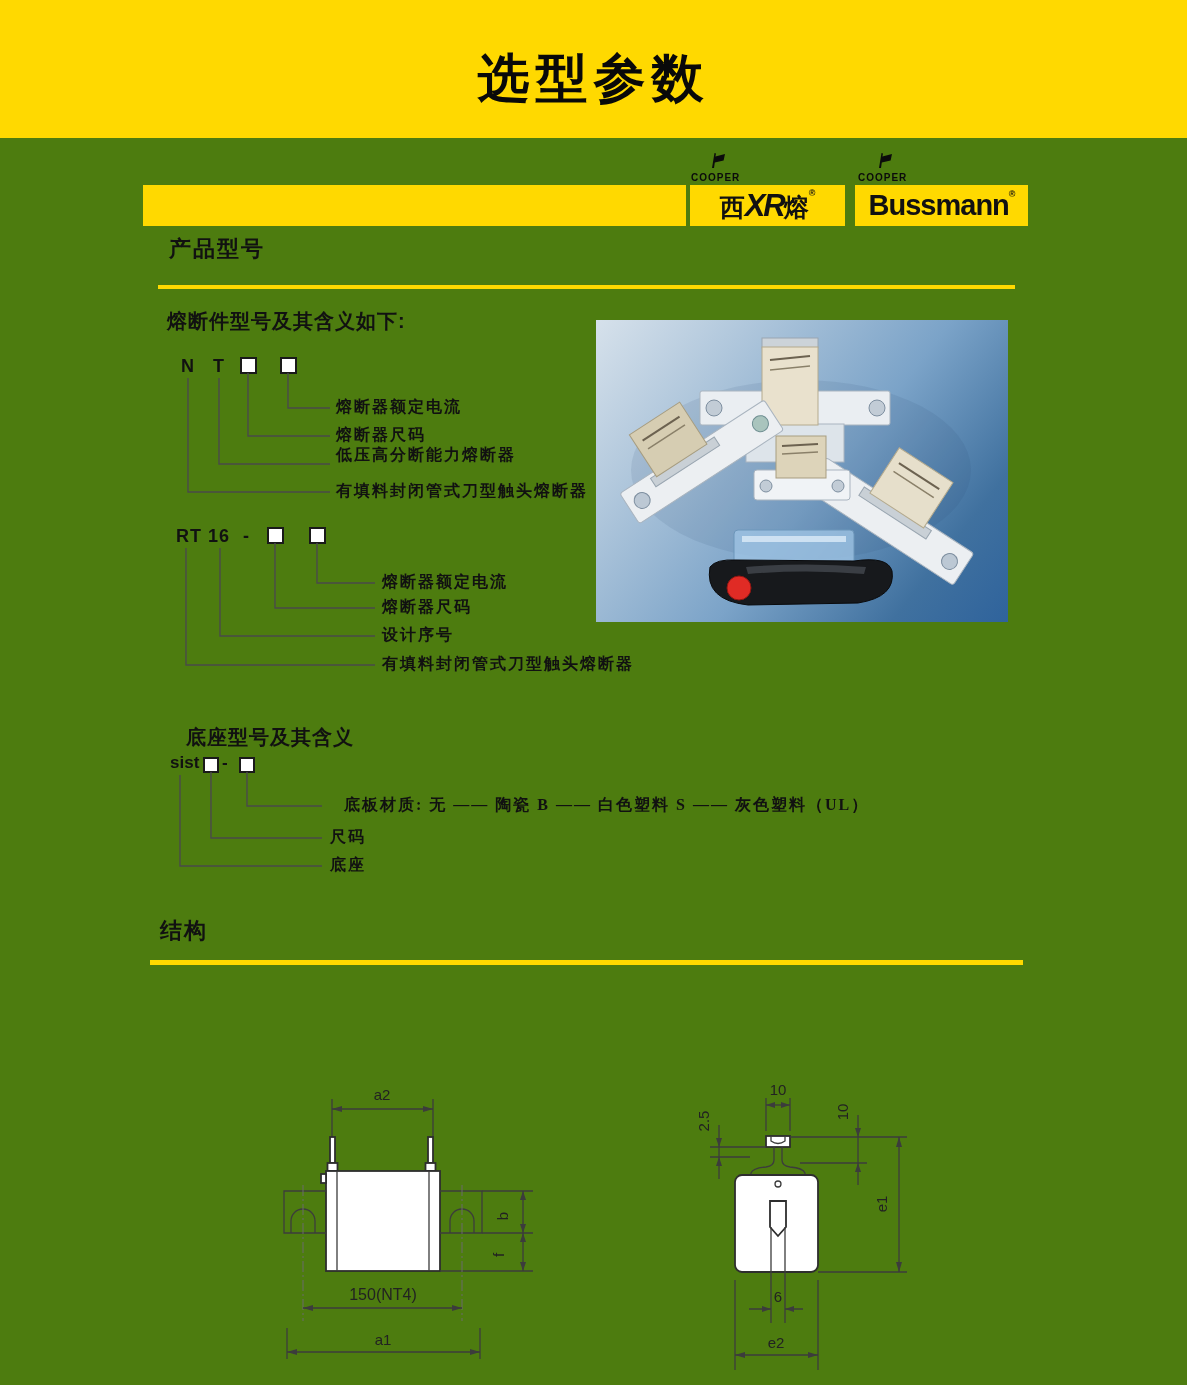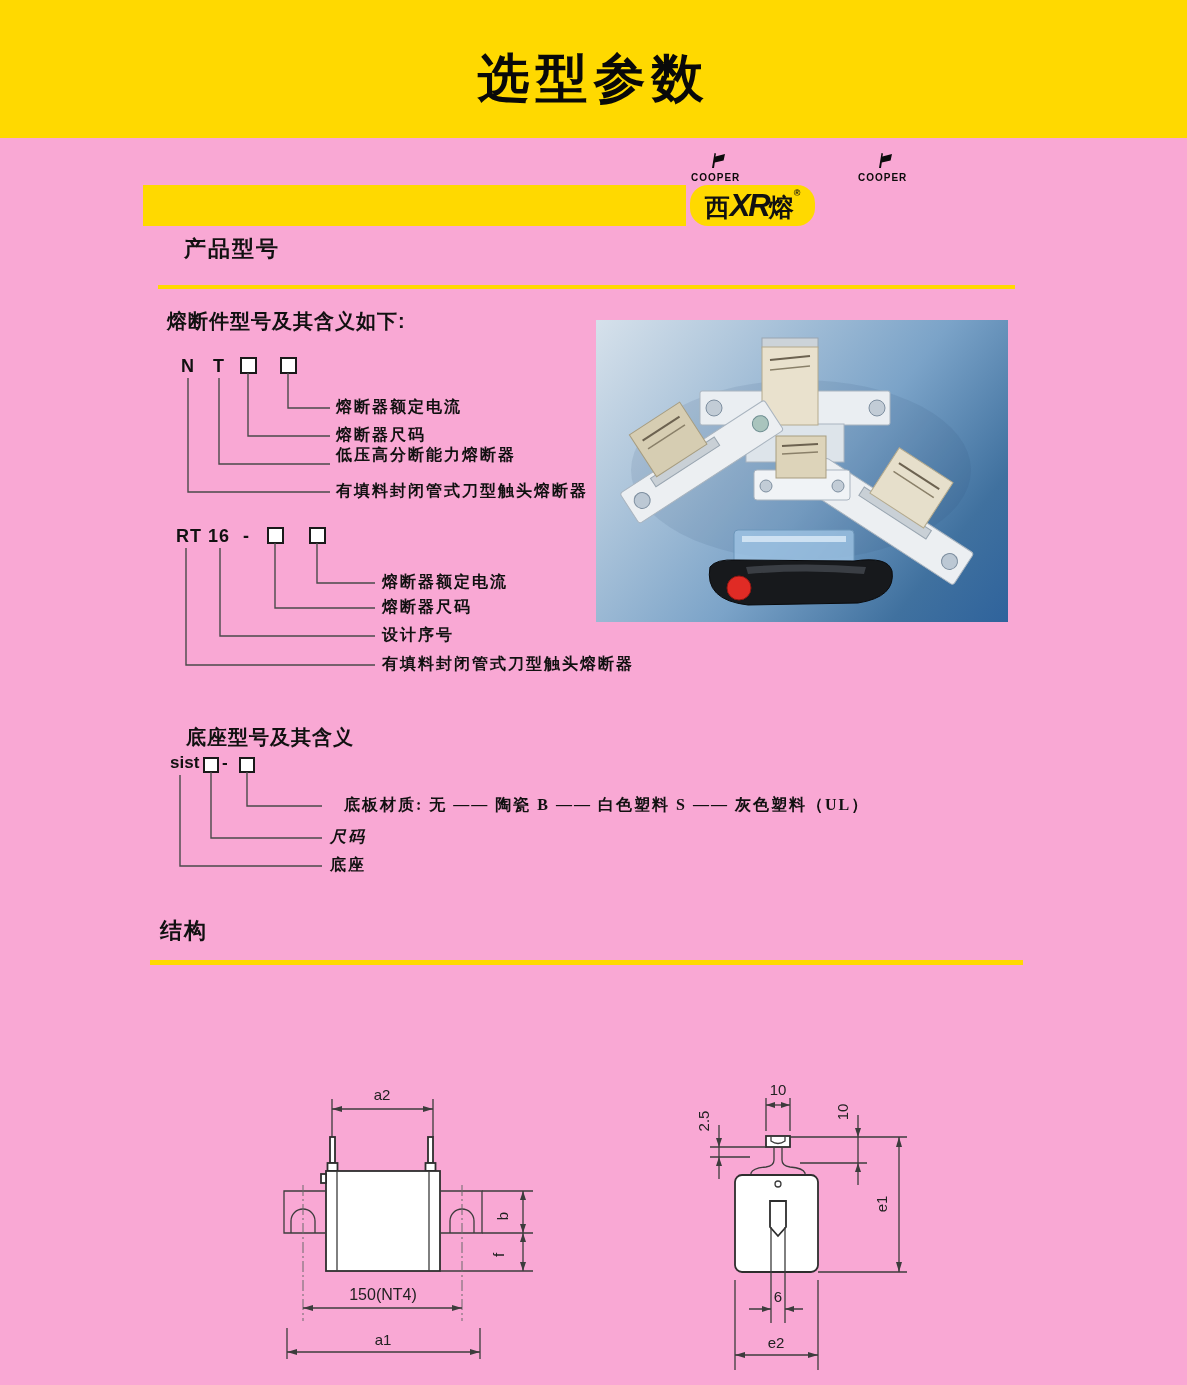--- a/index.html
+++ b/index.html
@@ -1,17 +1,17 @@
 <!DOCTYPE html>
 <html><head>
 <meta charset="utf-8">
 <style>
   html,body{margin:0;padding:0;background:#ffffff;}
   body{font-family:"Liberation Sans","DejaVu Sans",sans-serif;color:#111;}
-  #canvas{position:relative;width:1187px;height:1385px;background:#f9a8d4;overflow:hidden;}
+  #canvas{position:relative;width:1187px;height:1385px;background:#4d7c0f;overflow:hidden;}
   .abs{position:absolute;}
   .banner{left:0;top:0;width:1187px;height:138px;}
   .banner-title{width:100%;top:44px;text-align:center;font-size:52px;font-weight:900;letter-spacing:6px;color:#090909;}
   .strip{top:185px;height:41px;}
   .logo-box{top:185px;height:41px;display:flex;align-items:center;justify-content:center;}
   .cooper{font-size:10px;font-weight:900;letter-spacing:1px;color:#0b0b0b;}
   .xirong{font-weight:900;font-size:25px;white-space:nowrap;}
   .xr{font-style:italic;font-size:31px;letter-spacing:-2px;}
   .reg{font-size:9px;vertical-align:top;font-weight:700;}
   .bussmann{font-weight:900;font-size:29px;letter-spacing:-1px;}
@@ -40,32 +40,35 @@
   </div>
 
   <div class="abs strip" style="left:143px;width:543px;background:#FFD900;"></div>
 
   <div class="abs" style="left:691px;top:167px;">
     <span class="cooper">COOPER</span>
     <svg class="abs" style="left:10px;top:-14px;" width="26" height="15" viewBox="0 0 26 15">
       <path d="M11,15 L13.5,0 L15,0.4 L14.4,3.4 L24,1 L22.6,7.4 L13.8,9.6 L13,15 Z" fill="#0b0b0b"></path>
     </svg>
   </div>
-  <div class="abs logo-box" style="left:690px;width:125px;background:#FFD900;border-radius:18px;">
+  <div class="abs logo-box" style="left:690px;width:155px;background:#FFD900;">
     <span class="xirong"><span>西</span><span class="xr">XR</span><span>熔</span><span class="reg">®</span></span>
   </div>
 
   <div class="abs" style="left:858px;top:167px;">
     <span class="cooper">COOPER</span>
     <svg class="abs" style="left:10px;top:-14px;" width="26" height="15" viewBox="0 0 26 15">
       <path d="M11,15 L13.5,0 L15,0.4 L14.4,3.4 L24,1 L22.6,7.4 L13.8,9.6 L13,15 Z" fill="#0b0b0b"></path>
     </svg>
   </div>
-
-  <div class="abs h1" style="left:184px;top:234px;">产品型号</div>
+  <div class="abs logo-box" style="left:855px;width:173px;background:#FFD900;">
+    <span class="bussmann"><span>Bussmann</span><span class="reg">®</span></span>
+  </div>
+
+  <div class="abs h1" style="left:169px;top:234px;">产品型号</div>
   <div class="abs rule" style="left:158px;top:285px;width:857px;background:#FFD900;"></div>
   <div class="abs h2" style="left:167px;top:308px;">熔断件型号及其含义如下:</div>
 
   <div class="abs" style="left:150px;top:350px;width:560px;height:160px;">
     <span class="abs codechar" style="left:31px;top:6px;">N</span>
     <span class="abs codechar" style="left:63px;top:6px;">T</span>
     <svg width="560" height="160" viewBox="0 0 560 160">
       <rect class="sq" x="91" y="8" width="15" height="15"></rect>
       <rect class="sq" x="131" y="8" width="15" height="15"></rect>
       <path class="conn" d="M138,23 V58 H180"></path>
@@ -157,21 +160,21 @@
     <span class="abs" style="left:20px;top:28px;font-size:17px;font-weight:600;">sist</span>
     <span class="abs" style="left:72px;top:28px;font-size:17px;font-weight:600;">-</span>
     <svg width="720" height="160" viewBox="0 0 720 160">
       <rect class="sq" x="54" y="33" width="14" height="14"></rect>
       <rect class="sq" x="90" y="33" width="14" height="14"></rect>
       <path class="conn" d="M97,47 V81 H172"></path>
       <path class="conn" d="M61,47 V113 H172"></path>
       <path class="conn" d="M30,50 V141 H172"></path>
     </svg>
     <span class="abs dlabel" style="left:180px;top:70px;margin-left:14px;">底板材质: 无 —— 陶瓷 B —— 白色塑料 S —— 灰色塑料（UL）</span>
-    <span class="abs dlabel" style="left:180px;top:102px;font-style:italic;">尺码</span>
+    <span class="abs dlabel" style="left:180px;top:102px;">尺码</span>
     <span class="abs dlabel" style="left:180px;top:130px;">底座</span>
   </div>
 
   <div class="abs h1" style="left:160px;top:916px;">结构</div>
   <div class="abs rule" style="left:150px;top:960px;width:873px;height:5px;background:#FFD900;"></div>
 
   <svg class="abs" style="left:270px;top:1085px;" width="290" height="290" viewBox="0 0 290 290">
 
     <path class="thin" d="M62,14 V52 M163,14 V52"></path>
     <path class="thin" d="M62,24 H163"></path>

